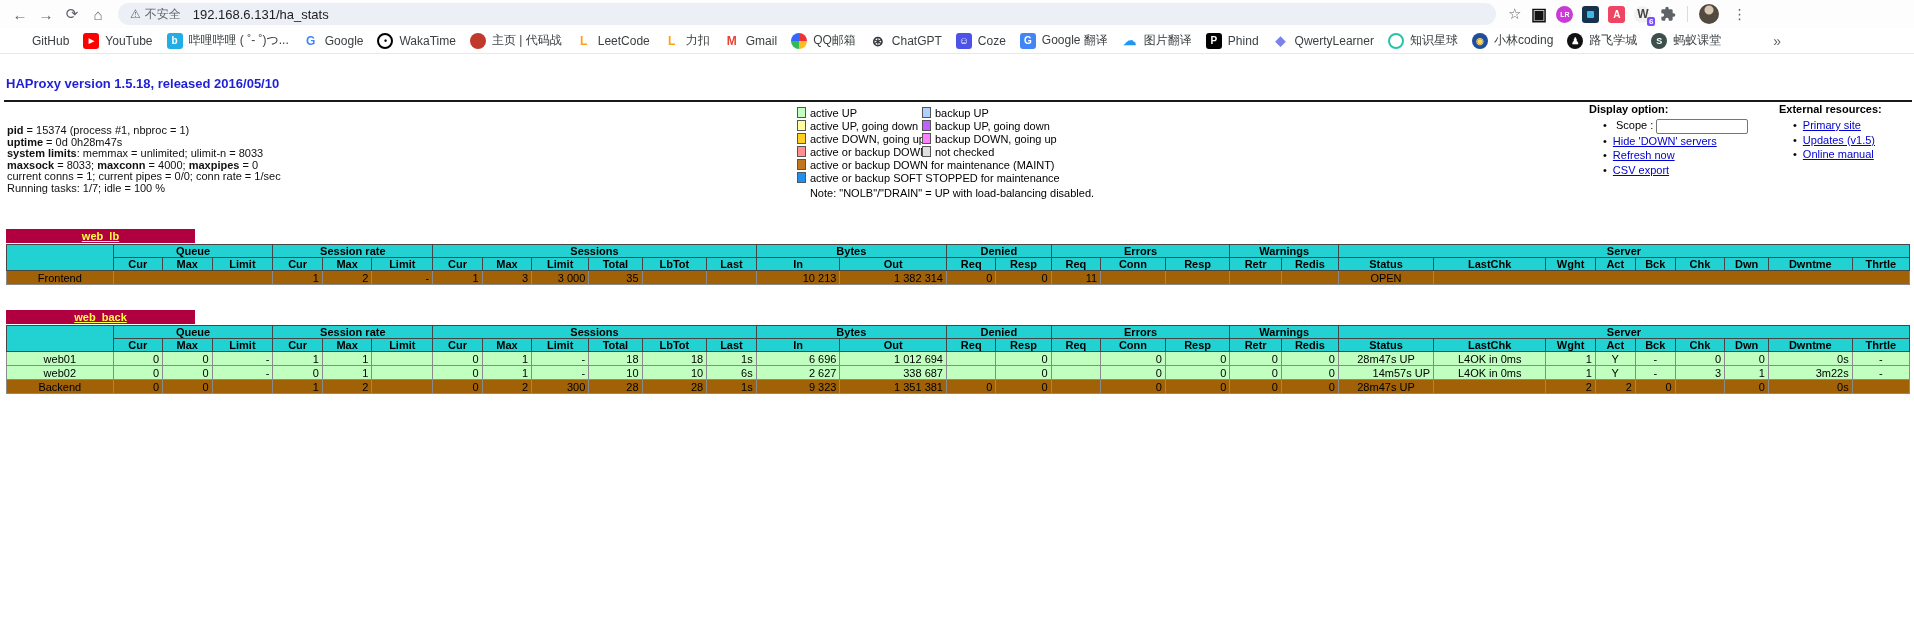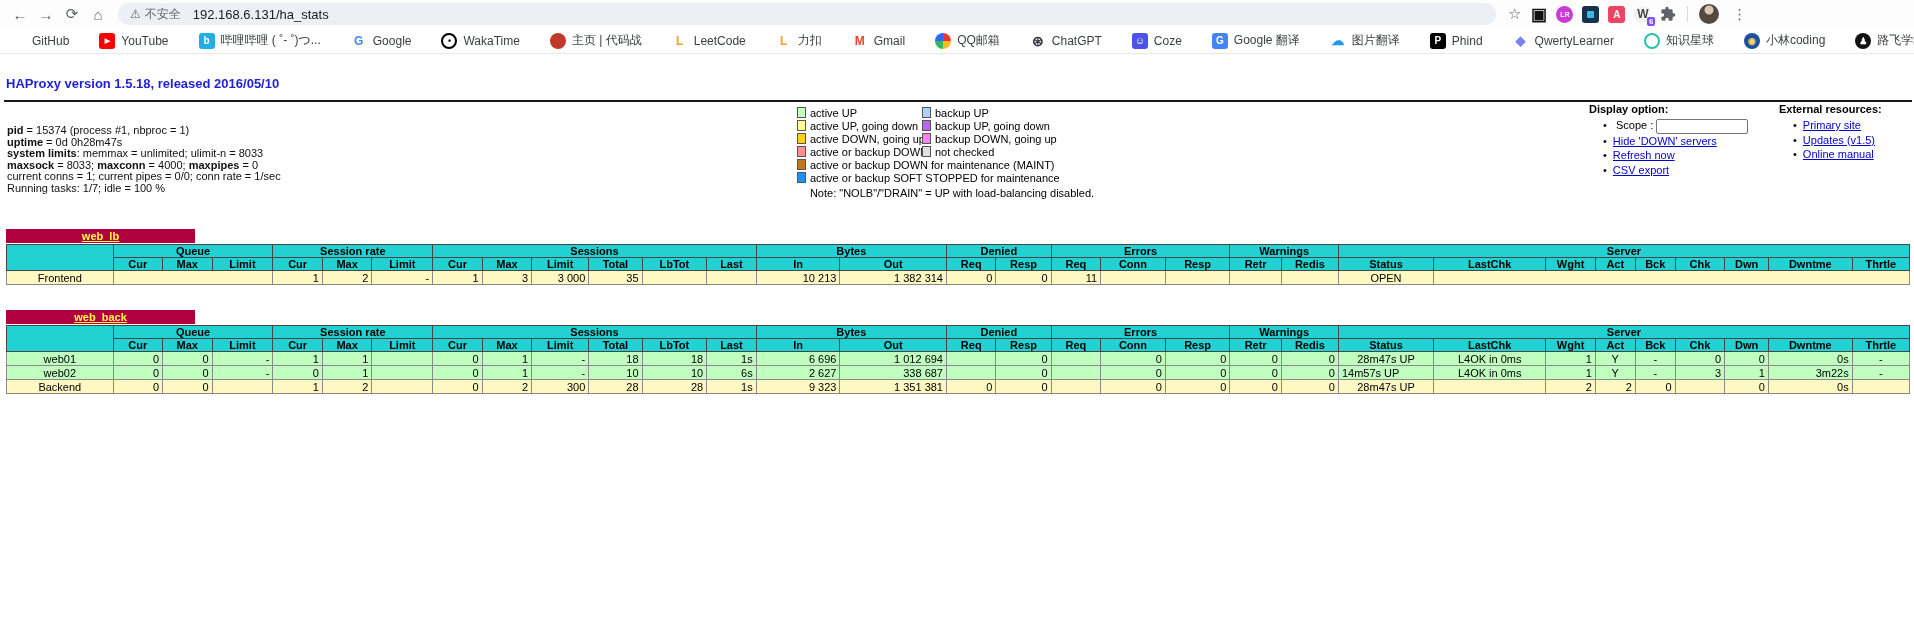--- a/index.html
+++ b/index.html
@@ -16,21 +16,21 @@
 .tb-right{display:flex;align-items:center;gap:9px;margin-left:4px}
 .star{color:#5f6368;font-size:15px}
 .ext{width:17px;height:17px;border-radius:3px;display:inline-flex;align-items:center;justify-content:center;font-size:9px;font-weight:bold;position:relative}
 .ext-inner{width:7px;height:7px;display:block;border-radius:1px}
 .ext-badge{position:absolute;right:-4px;bottom:-3px;background:#7c4dff;color:#fff;font-size:8px;line-height:9px;padding:0 2px;border-radius:2px;font-weight:bold}
 .puzzle{display:flex;align-items:center}
 .vsep{width:1px;height:16px;background:#dadce0;margin:0 2px}
 .avatar{width:20px;height:20px;border-radius:50%;background:radial-gradient(circle at 50% 30%,#d8c7b2 0 4px,#54493f 5px)}
 .menu-dots{color:#5f6368;font-size:14px;padding:0 4px}
 
-.bookmarks{height:26px;background:#fff;display:flex;align-items:center;padding:0 10px;gap:30px;font-size:12px;color:#3c4043;border-bottom:1px solid #e8e8e8;white-space:nowrap;overflow:hidden}
+.bookmarks{height:26px;background:#fff;display:flex;align-items:center;padding:0 10px;gap:14px;font-size:12px;color:#3c4043;border-bottom:1px solid #e8e8e8;white-space:nowrap;overflow:hidden}
 .bm{display:flex;align-items:center;gap:6px;cursor:pointer}
 .favicon{width:16px;height:16px;border-radius:3px;display:inline-flex;align-items:center;justify-content:center;font-size:10px;font-weight:bold;flex:0 0 16px}
 .bm-chevron{margin-left:38px;color:#5f6368;font-size:14px}
 
 
 .content{padding:0 2px 0 4px}
 .h1{font-size:13px;font-weight:bold;color:#1f1fd8;margin:22px 0 0 2px;text-decoration:none;display:inline-block}
 .h2{font-size:17px;font-weight:bold;font-style:italic;color:#6020a0;margin:9px 0 0 2px}
 .hr{border:none;border-top:2px solid #1a1a1a;margin:8px 0 0 0}
 .h3{margin-top:4px;height:20px;line-height:20px;background:#e8e8d0;color:#b00040;font-size:13px;font-weight:bold;padding-left:4px}
@@ -56,21 +56,21 @@
 .opts a{color:#0000d0;text-decoration:underline;cursor:pointer}
 .scope-input{width:92px;height:15px;border:1px solid #767676;border-radius:2px;background:#fff;vertical-align:middle;font-size:11px;padding:0 2px}
 
 .proxy-table{margin:0 2px 0 2px}
 .proxy-table.first{margin-top:13px}
 .proxy-table.second{margin-top:22px}
 .px-title{display:inline-block;width:189px;background:#b00040;color:#ffff40;font-size:11px;font-weight:bold;text-align:center;padding:1px 0;text-decoration:underline;cursor:pointer}
 table.tbl{border-collapse:collapse;width:100%;table-layout:fixed;font-size:11px;border:1px solid #000}
 .tbl th{background:#22d2d2;border:1px solid #464646;font-weight:bold;font-size:11px;height:12px;padding:0 1px;overflow:hidden;white-space:nowrap}
 .tbl td{border:1px solid #8a8a8a;height:14px;padding:0 3px;white-space:nowrap;overflow:hidden}
-tr.frontend td,tr.backend td{background:#fef9c3}
+tr.frontend td,tr.backend td{background:#a16207}
 tr.up td{background:#c0ffc0}
 td.rowlab{text-align:center}
 .dotted{border-bottom:1px dotted #222;padding-bottom:0px}
 </style>
 </head>
 <body>
 
 <div class="toolbar">
   <span class="nav-btn">←</span>
   <span class="nav-btn">→</span>
@@ -505,21 +505,21 @@
             <td style="text-align: right;">6s</td>
             <td style="text-align: right;">2 627</td>
             <td style="text-align: right;">338 687</td>
             <td style="text-align: right;"></td>
             <td style="text-align: right;">0</td>
             <td style="text-align: right;"></td>
             <td style="text-align: right;">0</td>
             <td style="text-align: right;"><span class="dotted">0</span></td>
             <td style="text-align: right;">0</td>
             <td style="text-align: right;">0</td>
-            <td style="text-align: left;">14m57s UP</td>
+            <td style="text-align: right;">14m57s UP</td>
             <td style="text-align: center;"><span class="dotted">L4OK in 0ms</span></td>
             <td style="text-align: right;">1</td>
             <td style="text-align: center;">Y</td>
             <td style="text-align: center;">-</td>
             <td style="text-align: right;"><span class="dotted">3</span></td>
             <td style="text-align: right;">1</td>
             <td style="text-align: right;">3m22s</td>
             <td style="text-align: center;">-</td>
           </tr>
           <tr class="backend">

